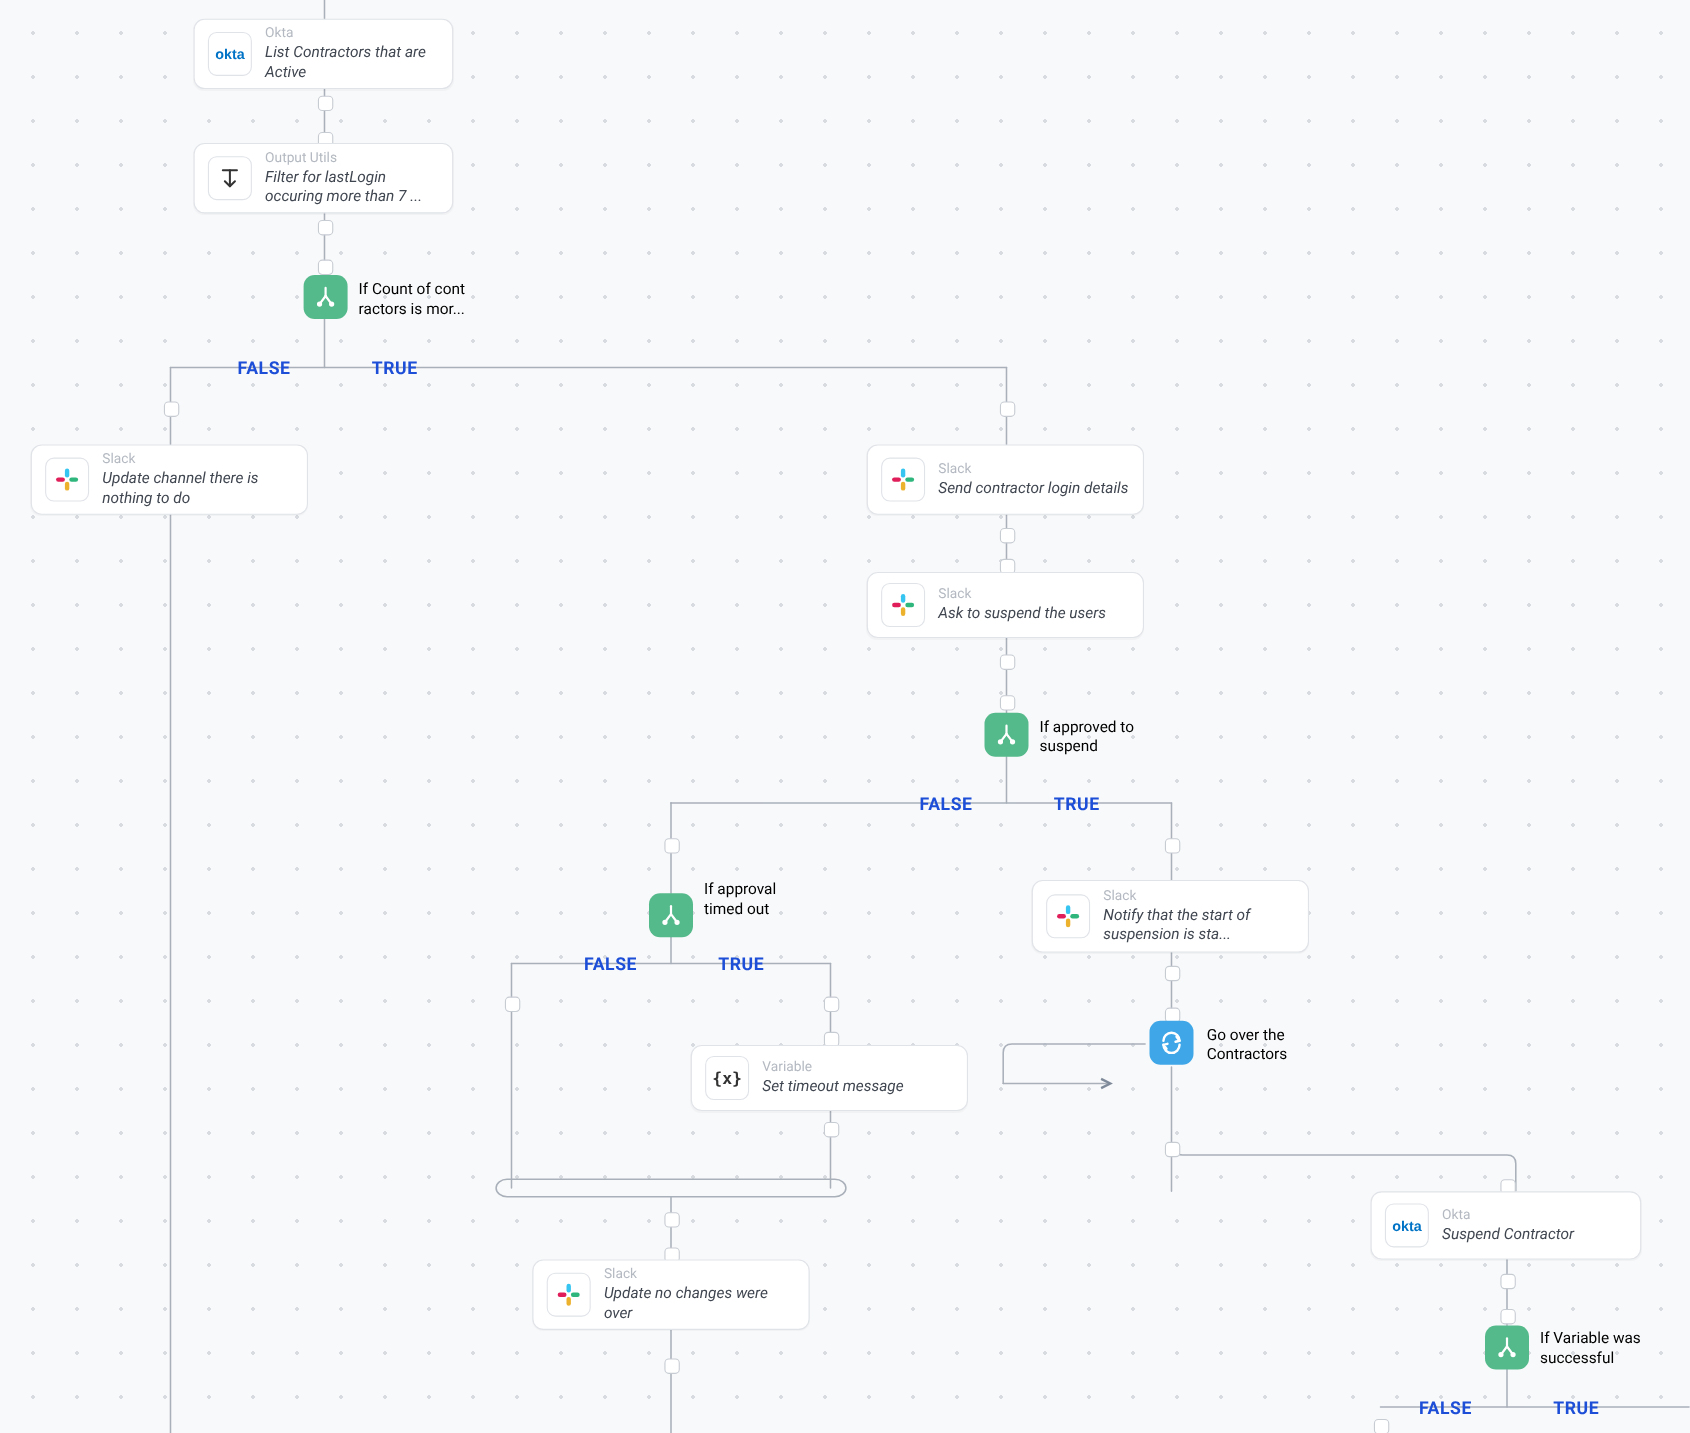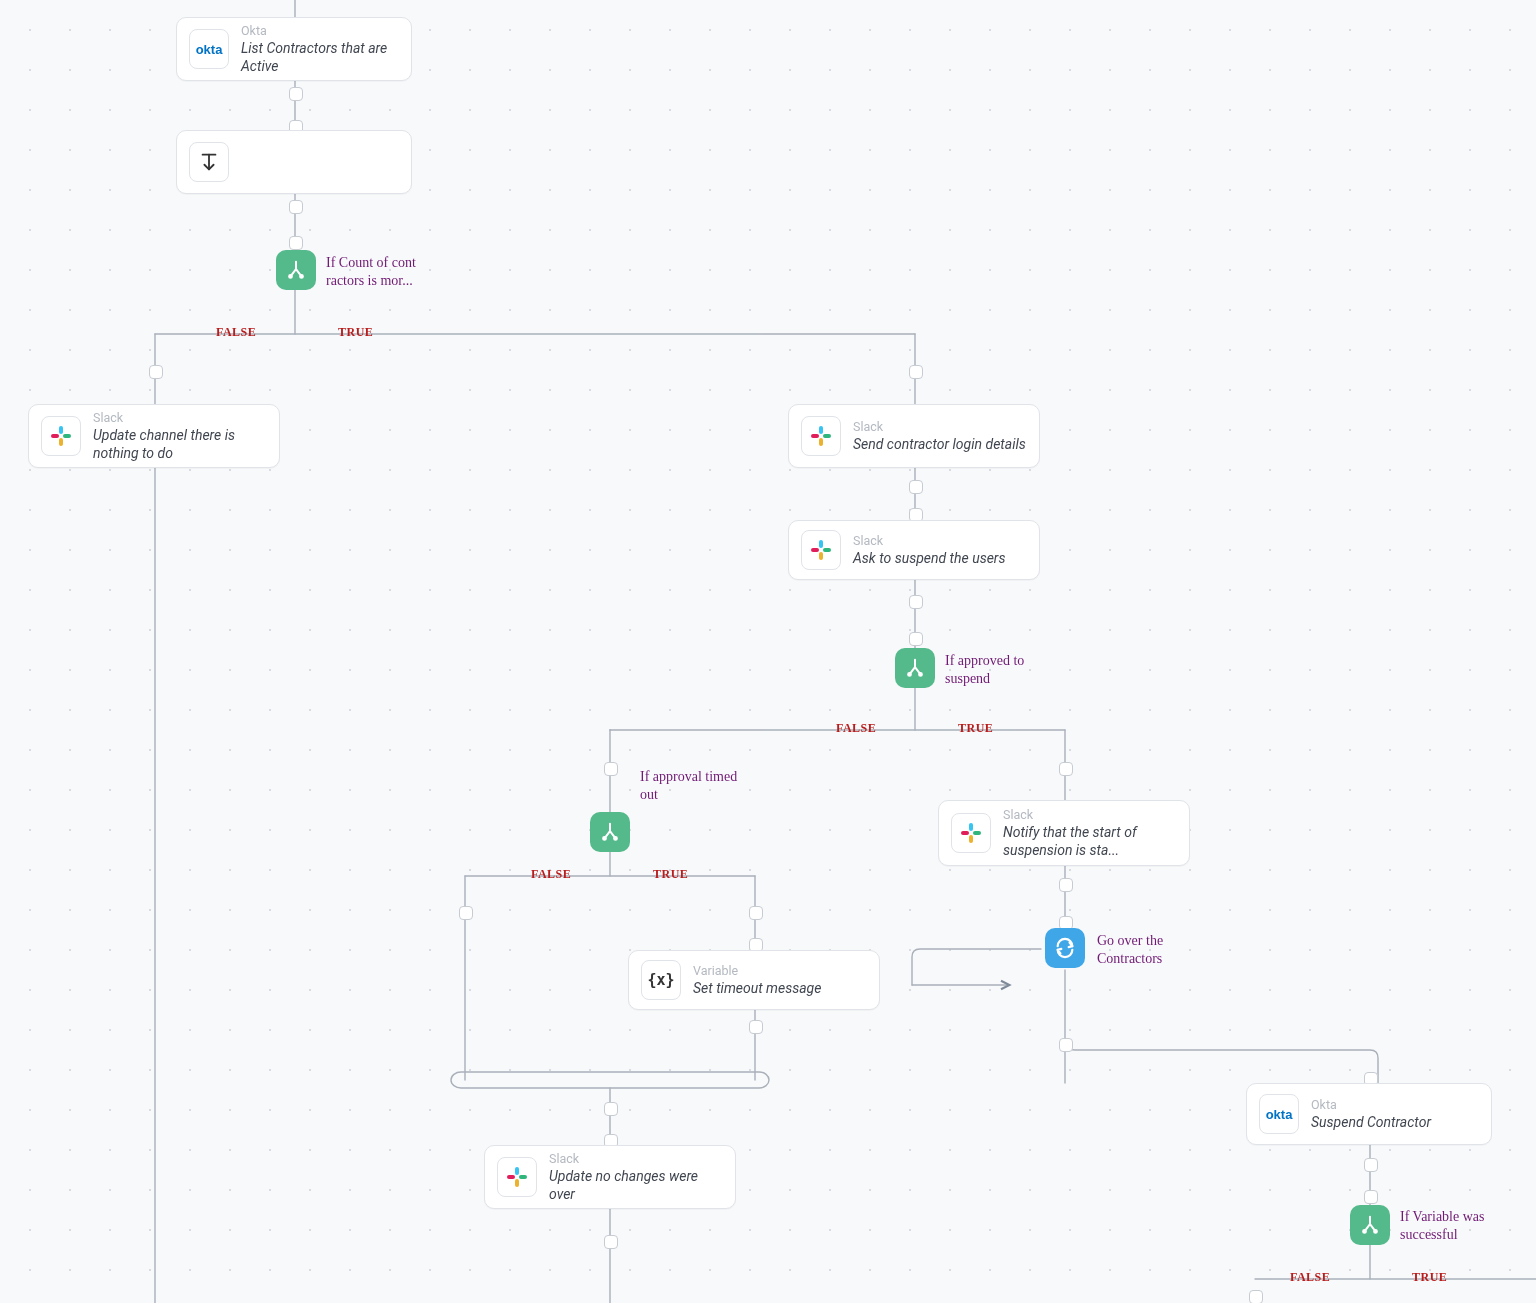--- a/index.html
+++ b/index.html
@@ -81,31 +81,29 @@
     display: flex;
     align-items: center;
     justify-content: center;
     flex-shrink: 0;
   }
   .chip.green { background: #54b98b; }
   .chip.blue  { background: #3fa7e8; }
   .chip-node-text {
     position: absolute;
     font-size: 14px;
-    color: #701a75;
+    color: #000000;
     line-height: 1.3;
-    font-family: Liberation Serif, serif;
   }
   .branch-label {
     position: absolute;
-    font-size: 12px;
+    font-size: 16px;
     font-weight: 700;
-    color: #b91c1c;
+    color: #1d4ed8;
     letter-spacing: 0.5px;
-    font-family: Liberation Serif, serif;
   }
   
   .port {
     width: 12px;
     height: 12px;
     background: #ffffff;
     border: 1.5px solid #c7ccd3;
     border-radius: 4px;
   }
   
@@ -232,20 +230,24 @@
 <div class="node" style="left:176px; top:130px; width:236px; height:64px">
   <div class="icon-tile">
     <svg width="22" height="22" viewBox="0 0 24 24">
           <g stroke="#333" stroke-width="2" fill="none" stroke-linecap="round" stroke-linejoin="round">
       <path d="M5 4 H19"></path>
             <path d="M12 4 V20"></path>
             <path d="M7 15 L12 20 L17 15"></path>
     </g>
         </svg>
   </div>
+  <div class="text">
+    <span class="svc">Output Utils</span>
+    <span class="title">Filter for lastLogin occuring more than 7 ...</span>
+  </div>
 </div>
 
 <div class="chip green" style="left:276px; top:250px">
   <svg width="22" height="22" viewBox="0 0 24 24">
     <g stroke="#ffffff" stroke-width="2.2" fill="none" stroke-linecap="round" stroke-linejoin="round">
       <path d="M12 3 V11"></path>
           <path d="M12 11 L6 19"></path>
           <path d="M12 11 L18 19"></path>
       <circle cx="6" cy="19" r="1.5" fill="#fff"></circle>
           <circle cx="18" cy="19" r="1.5" fill="#fff"></circle>
@@ -328,21 +330,21 @@
   <svg width="22" height="22" viewBox="0 0 24 24">
     <g stroke="#ffffff" stroke-width="2.2" fill="none" stroke-linecap="round" stroke-linejoin="round">
       <path d="M12 3 V11"></path>
           <path d="M12 11 L6 19"></path>
           <path d="M12 11 L18 19"></path>
       <circle cx="6" cy="19" r="1.5" fill="#fff"></circle>
           <circle cx="18" cy="19" r="1.5" fill="#fff"></circle>
     </g>
   </svg>
 </div>
-<div class="chip-node-text" style="left:640px; top:768px; width:100px">If approval timed out</div>
+<div class="chip-node-text" style="left:640px; top:800px; width:100px">If approval timed out</div>
 
 <div class="branch-label" style="left:531px; top:867px">FALSE</div>
 <div class="branch-label" style="left:653px; top:867px">TRUE</div>
 
 <div class="node" style="left:938px; top:800px; width:252px; height:66px">
   <div class="icon-tile">
     <svg class="slack-svg" viewBox="0 0 24 24">
           <g>
       <rect x="10" y="2" width="4" height="8" rx="2" fill="#36C5F0"></rect>
       <rect x="14" y="10" width="8" height="4" rx="2" fill="#2EB67D"></rect>

